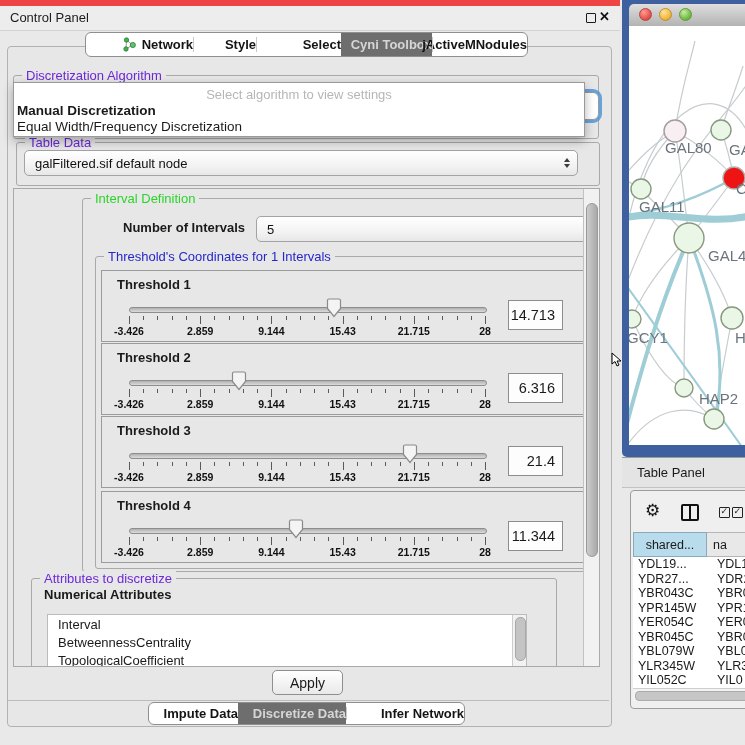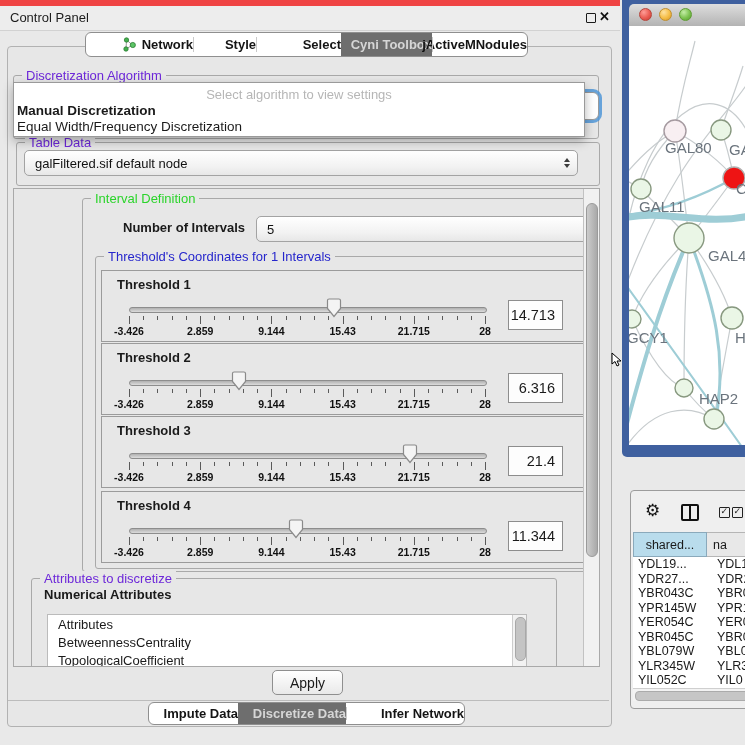--- a/index.html
+++ b/index.html
@@ -402,21 +402,21 @@
           <div class="thr-value">11.344</div>
         </div>
       </div>
     </div>
 
     <div class="group attr-group">
       <span class="legend navy">Attributes to discretize</span>
       <span class="attr-sub">Numerical Attributes</span>
       <div class="attr-list">
         <div class="attr-list-items">
-            <div class="attr-item">Attributes</div>
+            <div class="attr-item">Interval</div>
             <div class="attr-item">BetweennessCentrality</div>
             <div class="attr-item">TopologicalCoefficient</div>
           </div>
         <div class="attr-vsb">
           <div class="attr-vsb-thumb"></div>
         </div>
       </div>
     </div>
 
     <div class="vsb">
@@ -483,20 +483,23 @@
         <text x="100" y="129" class="netlabel">GA</text>
         <text x="107" y="168" class="netlabel">C</text>
         <text x="10" y="186" class="netlabel">GAL11</text>
         <text x="79" y="235" class="netlabel">GAL4</text>
         <text x="-2" y="317" class="netlabel">GCY1</text>
         <text x="106" y="317" class="netlabel">H</text>
         <text x="70" y="378" class="netlabel">HAP2</text>
       </svg>
   </div>
 
+  <div class="abs tp-header-bar">
+    <span class="tp-title">Table Panel</span>
+  </div>
   <div class="abs table-panel">
     <span class="gear">⚙</span>
     <span class="cols-icon"></span>
     <span class="cb cb1"></span>
     <span class="cb cb2"></span>
     <div class="tp-head">
       <div class="tp-h1">shared...</div>
       <div class="tp-h2">na</div>
     </div>
     <div class="tp-rows">

